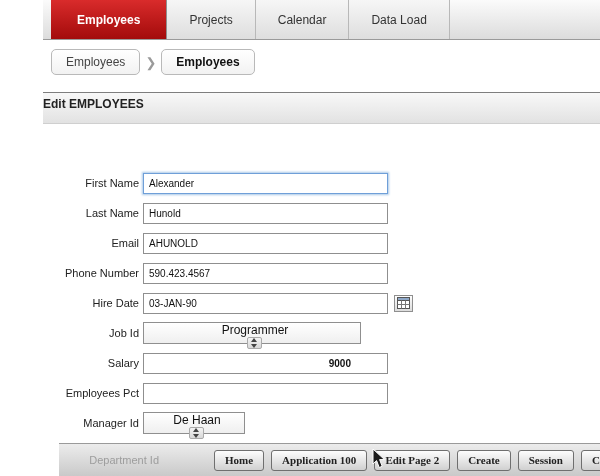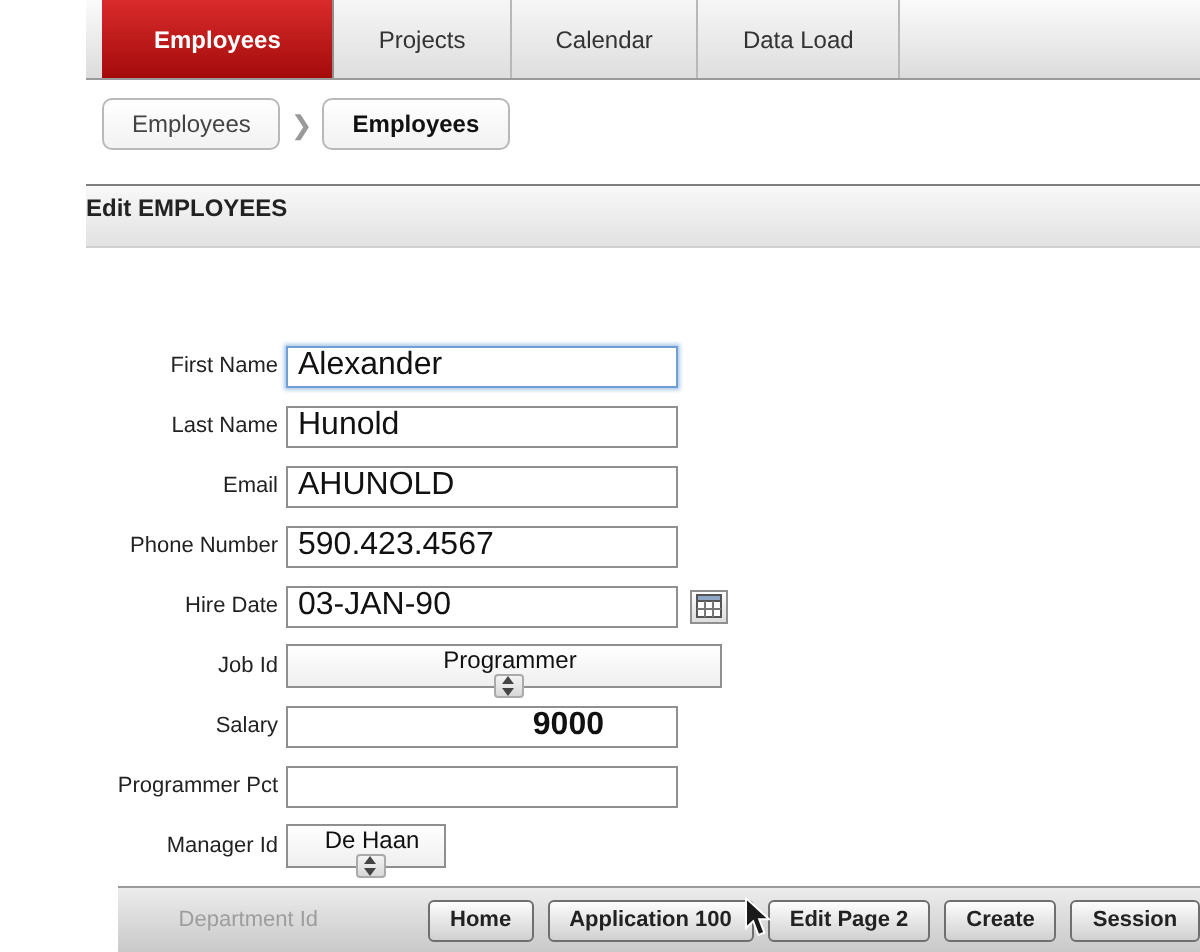--- a/index.html
+++ b/index.html
@@ -68,24 +68,24 @@
     display:flex; align-items:center;
     height:22px; margin-bottom:8px;
   }
   .lbl {
     width:100px; text-align:right;
     font-size:11px; color:#222;
     padding-right:4px;
     white-space:nowrap;
   }
   .txt {
-    width:196px; height:21px;
+    width:245px; height:21px;
     border:1px solid #8f8f8f;
     font-family:"Liberation Sans", sans-serif;
-    font-size:16px; color:#111;
+    font-size:10px; color:#111;
     padding:1px 5px;
     background:#fff;
   }
   .txt.focused {
     border:1px solid #6f9fd8;
     box-shadow:0 0 2px 1px #aac9e8;
   }
   .txt.num { text-align:right; padding-right:36px;font-weight:bold; }
 
   .cal-btn {
@@ -101,21 +101,21 @@
     height:22px;
     border:1px solid #8f8f8f;
     background:linear-gradient(#ffffff,#efefef);
     display:flex; align-items:center;
     font-size:12px; color:#111;
     padding-left:6px;
     cursor:pointer;
     flex-direction:column;
   }
   .combo.job { width:218px; }
-  .combo.mgr { width:80px; }
+  .combo.mgr { width:102px; }
   .combo-text { flex:1; }
   .combo-arrows {
     width:15px; height:18px; margin-right:2px;
     background:linear-gradient(#f4f4f4,#d8d8d8);
     border:1px solid #aaa; border-radius:2px;
     display:flex; flex-direction:column;
     align-items:center; justify-content:center; gap:2px;
   }
   .combo-arrows .up {
     width:0; height:0;
@@ -142,21 +142,21 @@
   .ghost-label {
     width:92px; text-align:right;
     font-size:11px; color:#9d9d9d;
     flex:0 0 auto;
   }
   .dev-spacer { width:55px; flex:0 0 auto; }
   .devbtn {
     flex:0 0 auto;
     margin-right:7px;
     padding:3px 10px 4px 10px;
-    font-family:Liberation Sans, sans-serif;
+    font-family:Liberation Serif, serif;
     font-size:11px; font-weight:bold; color:#222;
     border:1px solid #6f6f6f; border-radius:3px;
     background:linear-gradient(#fdfdfd,#d0d0d0);
     cursor:pointer;
   }
 
   .cursor {
     position:absolute;
     left:329px; top:449px;
     width:14px; height:21px;
@@ -230,21 +230,21 @@
           </span>
       </div>
     </div>
 
     <div class="row">
       <label class="lbl">Salary</label>
       <input class="txt num" value="9000" style="">
     </div>
 
     <div class="row">
-      <label class="lbl">Programmer Pct</label>
+      <label class="lbl">Employees Pct</label>
       <input class="txt" value="" style="">
     </div>
 
     <div class="row">
       <label class="lbl">Manager Id</label>
       <div class="combo mgr">
         <span class="combo-text">De Haan</span>
         <span class="combo-arrows">
             <i class="up"></i>
             <i class="dn"></i>

